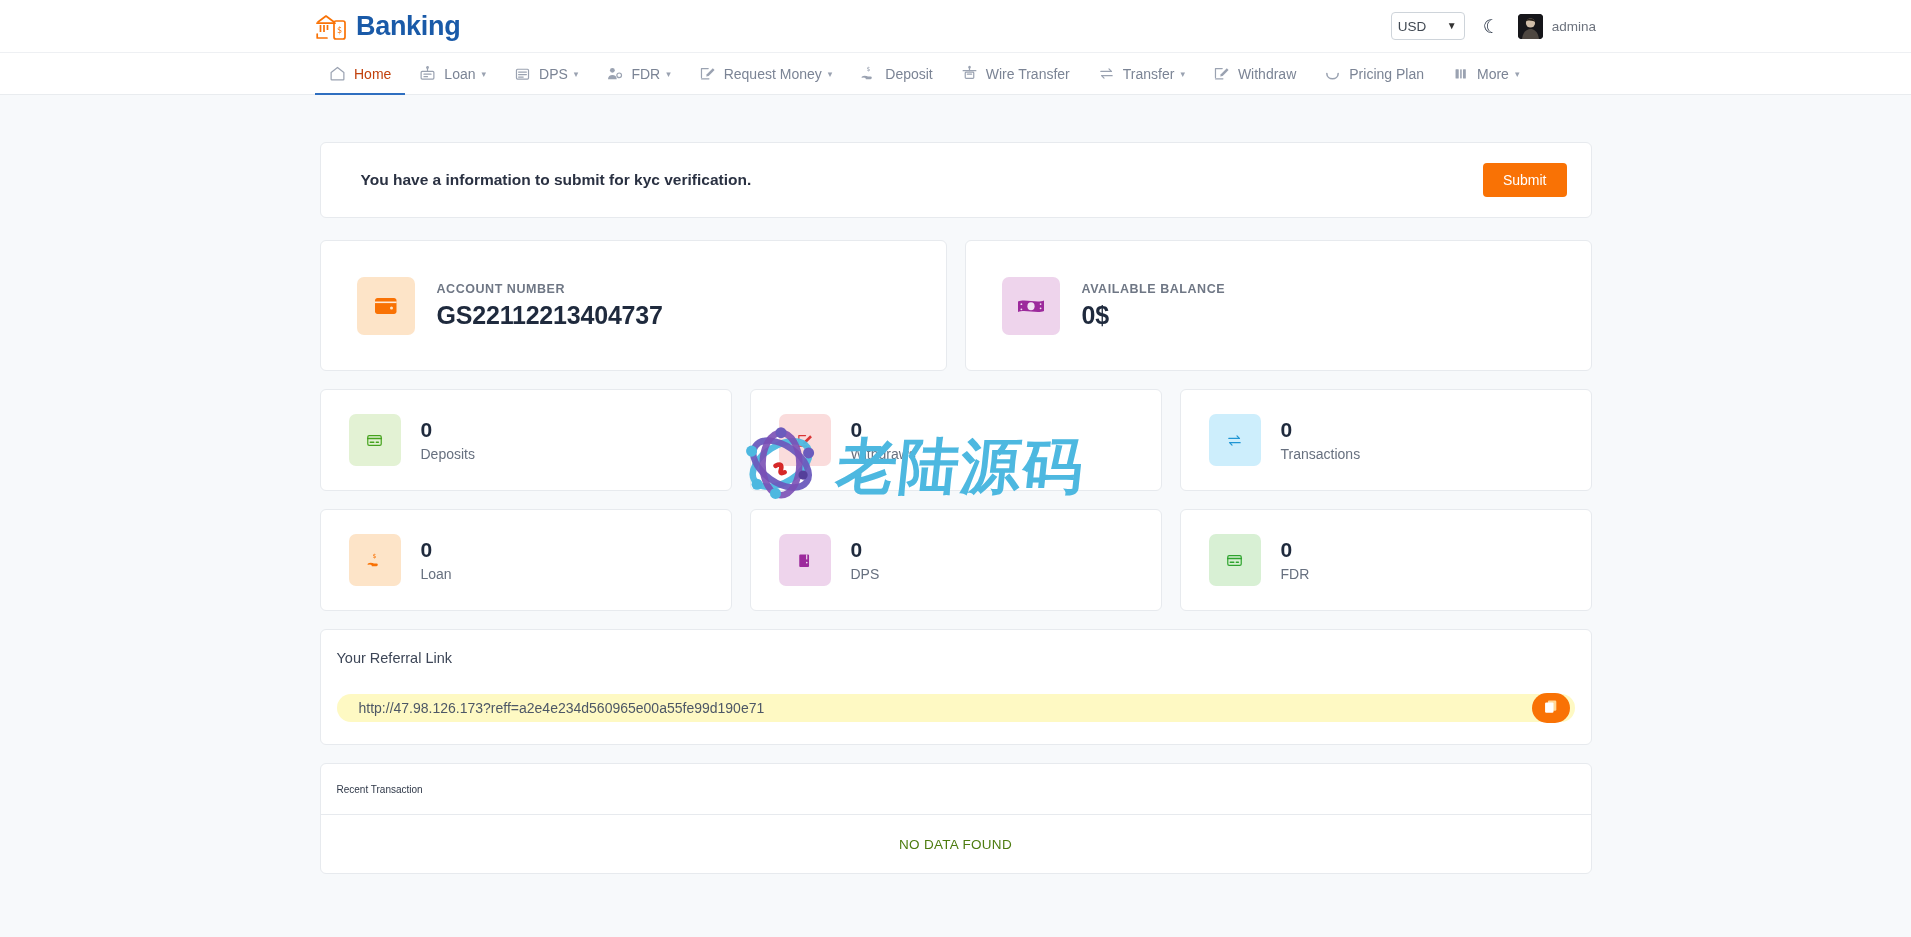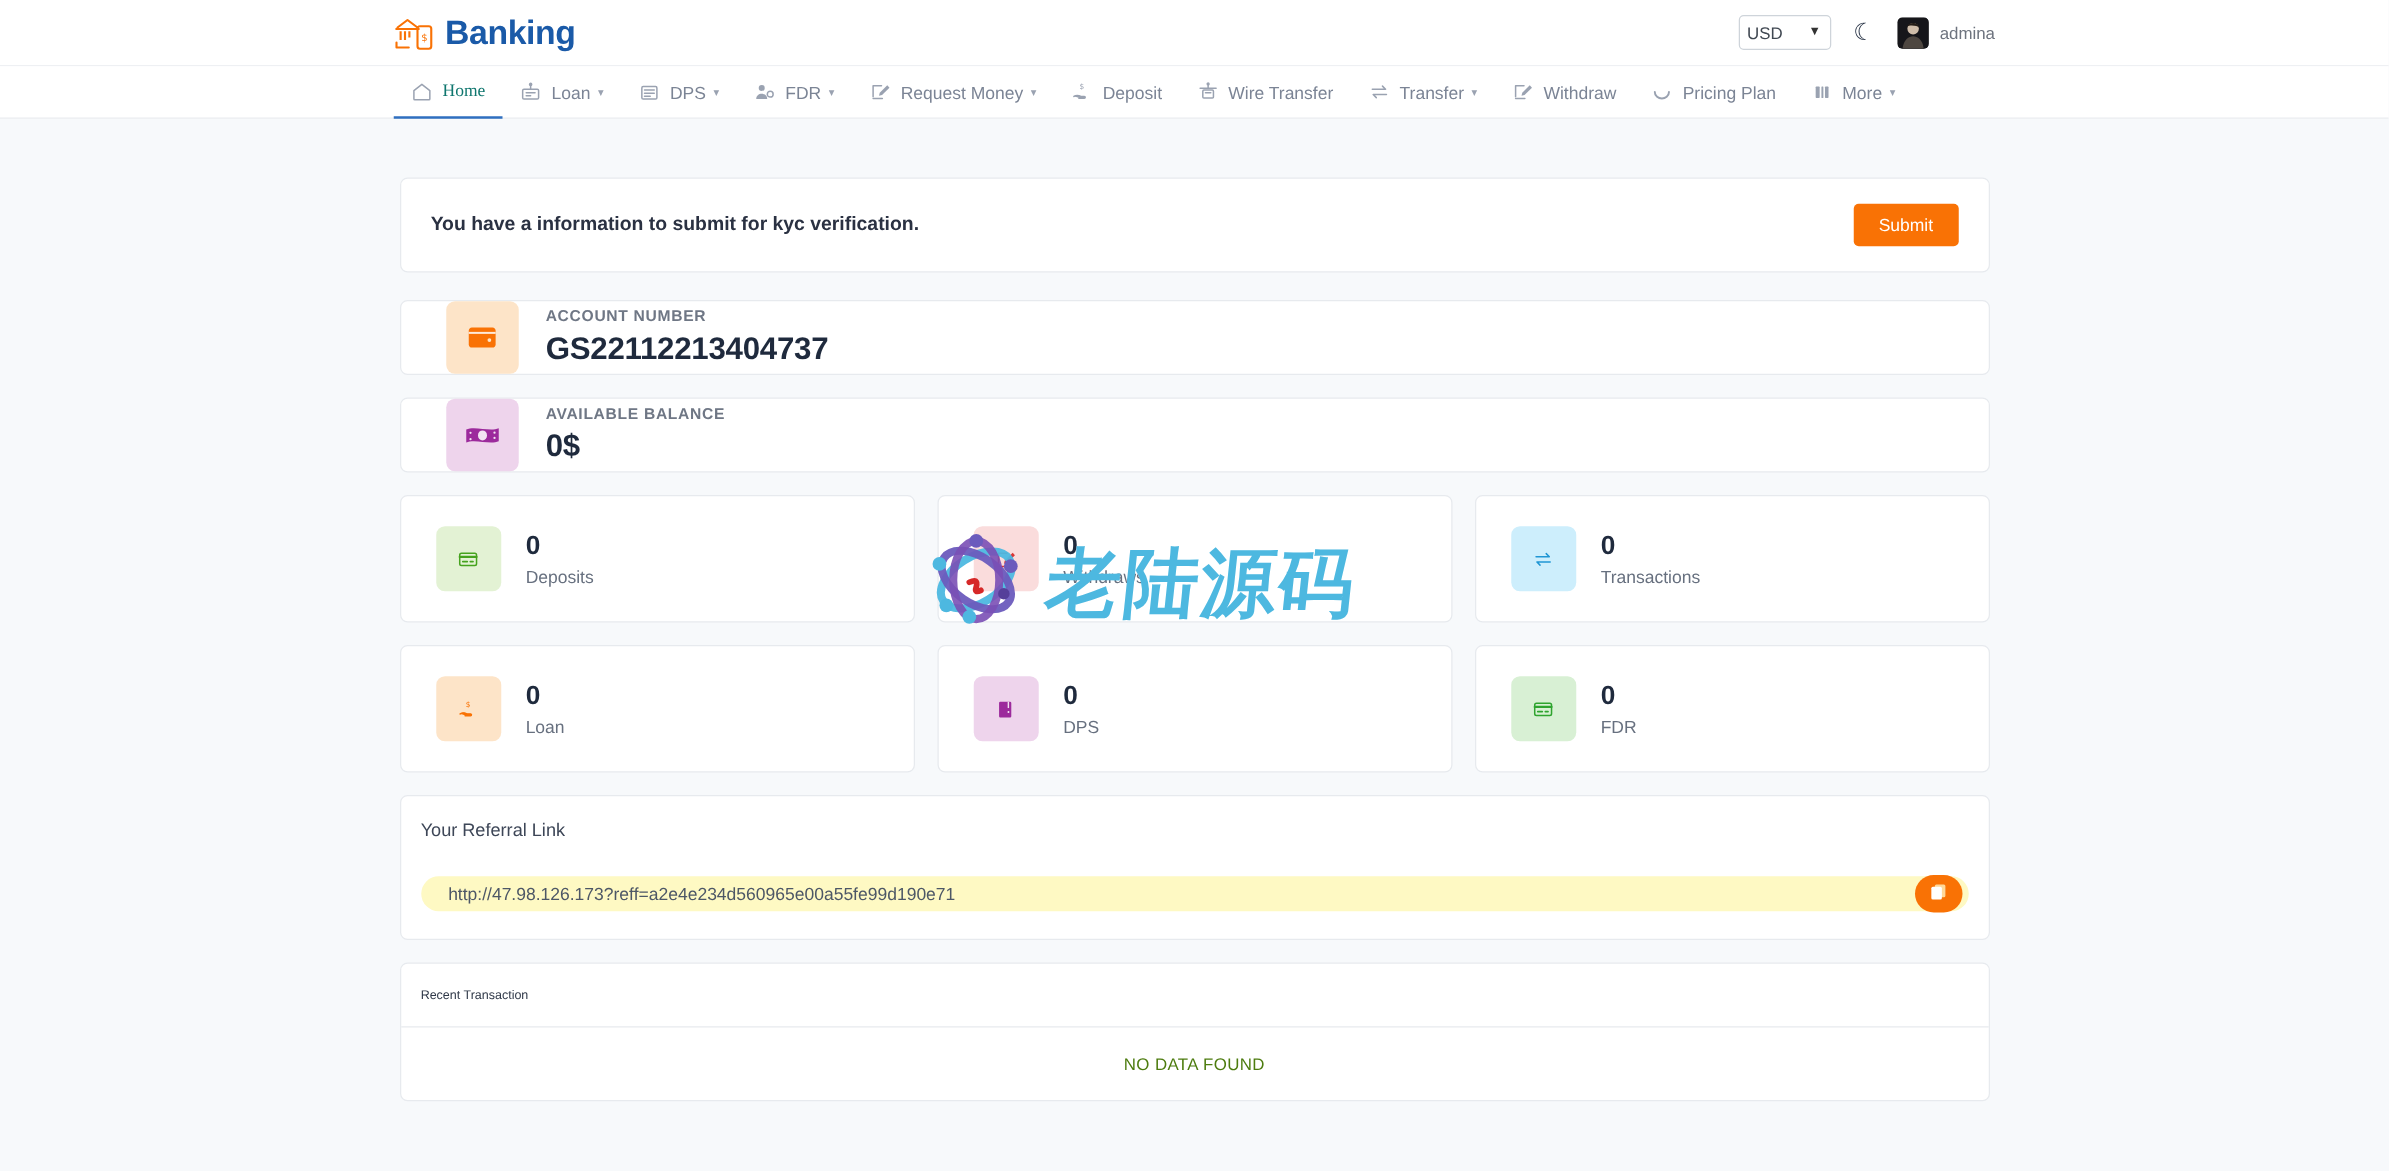--- a/index.html
+++ b/index.html
@@ -91,21 +91,21 @@
     gap: 8px;
     padding: 0 14px;
     color: #7b8495;
     font-size: 14px;
     cursor: pointer;
     text-decoration: none;
     position: relative;
     white-space: nowrap;
   }
   .nav-item .nav-ico { display: flex; align-items: center; color: #9aa2b1; }
-  .nav-item.active { color: #0f766e; font-family: Liberation Serif, serif; }
+  .nav-item.active { color: #c2410c; }
   .nav-item.active::after {
     content: "";
     position: absolute;
     left: 0; right: 0; bottom: -1px;
     height: 2px;
     background: #2f6fc0;
   }
   .nav-caret { font-size: 9px; color: #9aa2b1; margin-left: -2px; }
 
   
@@ -129,34 +129,35 @@
     display: flex;
     align-items: center;
     justify-content: space-between;
     padding: 0 24px;
     margin-bottom: 22px;
   }
   .kyc-text {
     font-size: 15.5px;
     color: #2a3142;
     font-weight: 600;
+    margin-left: 16px;
   }
   .btn-submit {
     background: #f97205;
     color: #fff;
     border: none;
     border-radius: 4px;
     font-size: 14px;
     font-family: "Liberation Sans", sans-serif;
     padding: 9px 20px;
     cursor: pointer;
   }
 
   
-  .row-top { display: flex; gap: 18px; margin-bottom: 18px; flex-direction: column; }
+  .row-top { display: flex; gap: 18px; margin-bottom: 18px; }
   .info-card {
     flex: 1;
     height: 131px;
     display: flex;
     align-items: center;
     padding: 0 36px;
     gap: 22px;
   }
   .ico-box {
     width: 58px; height: 58px;

